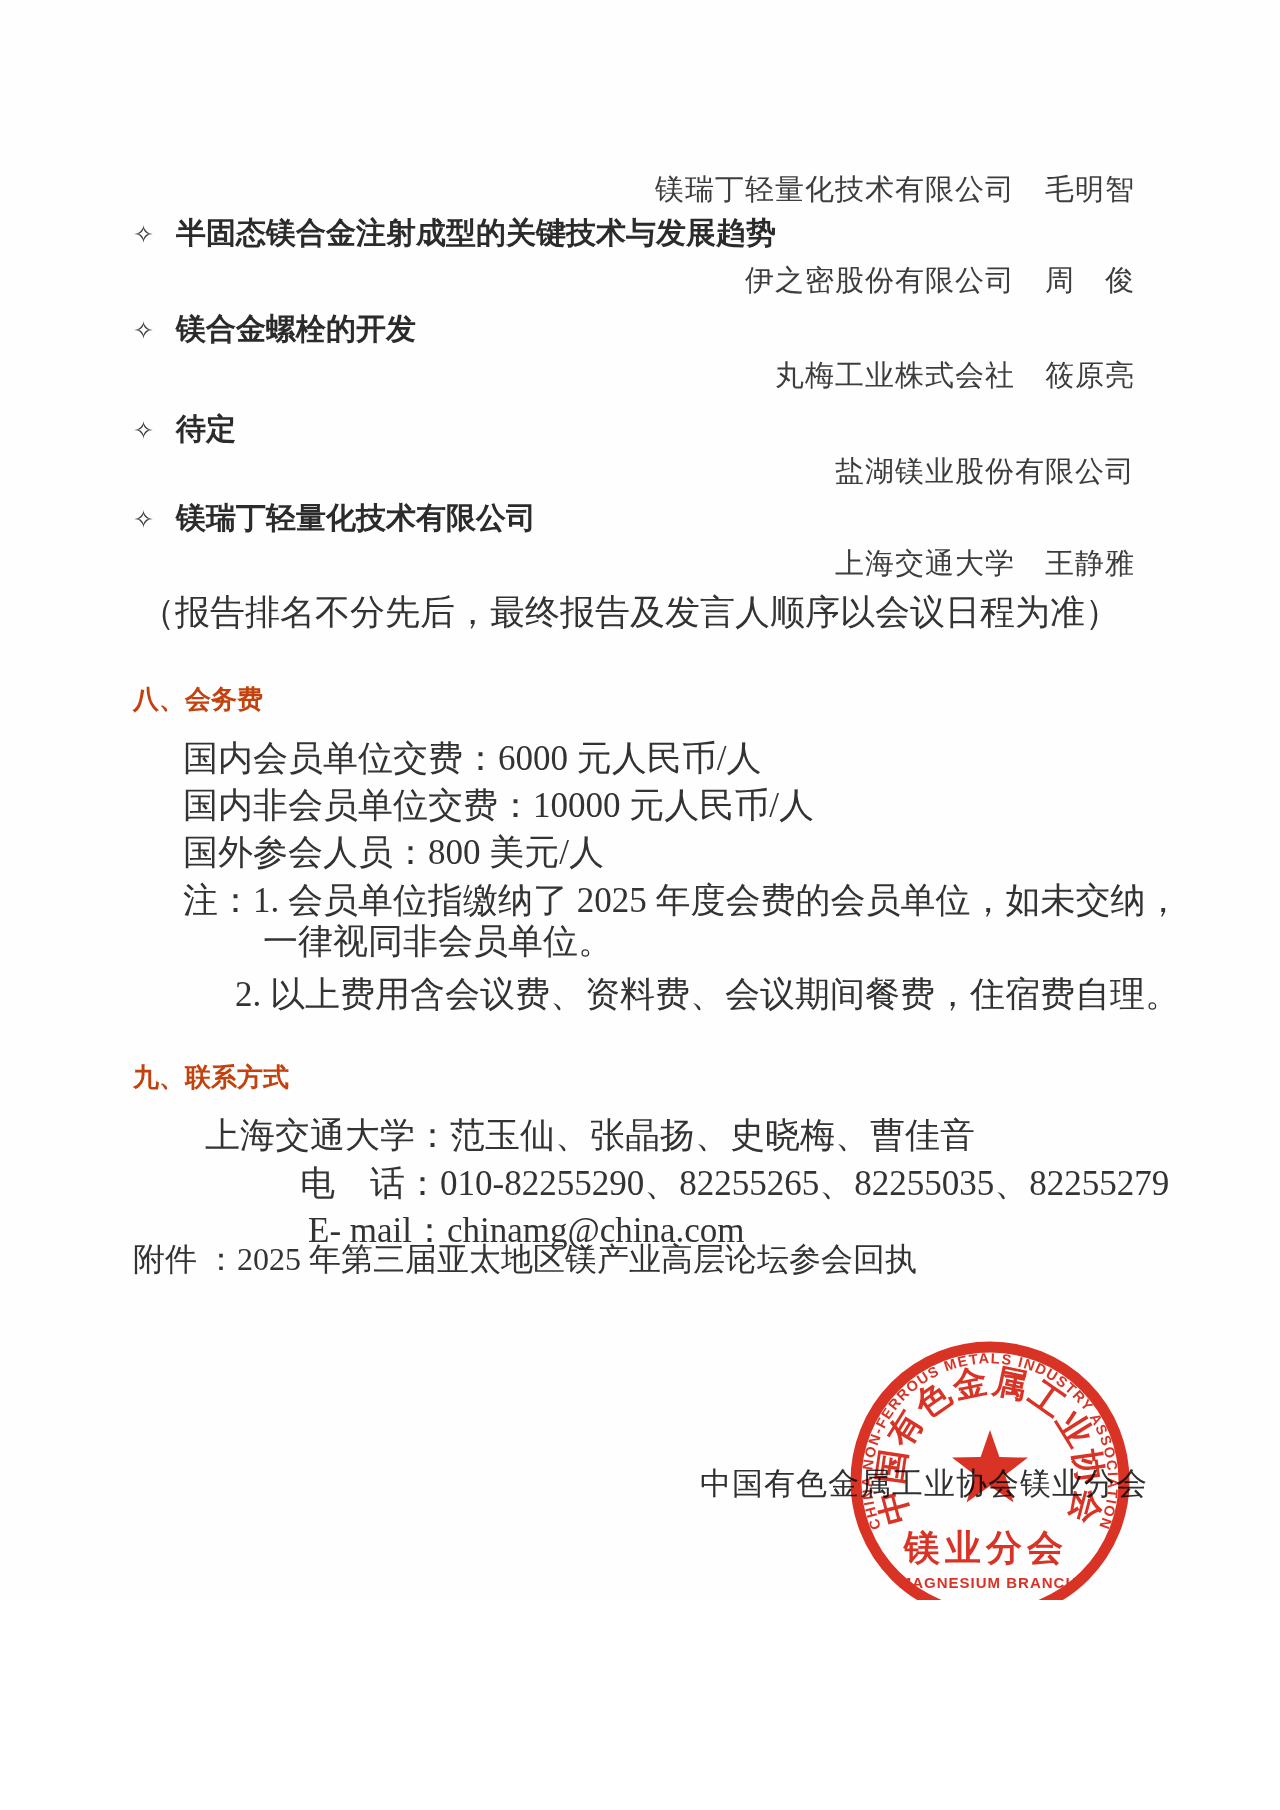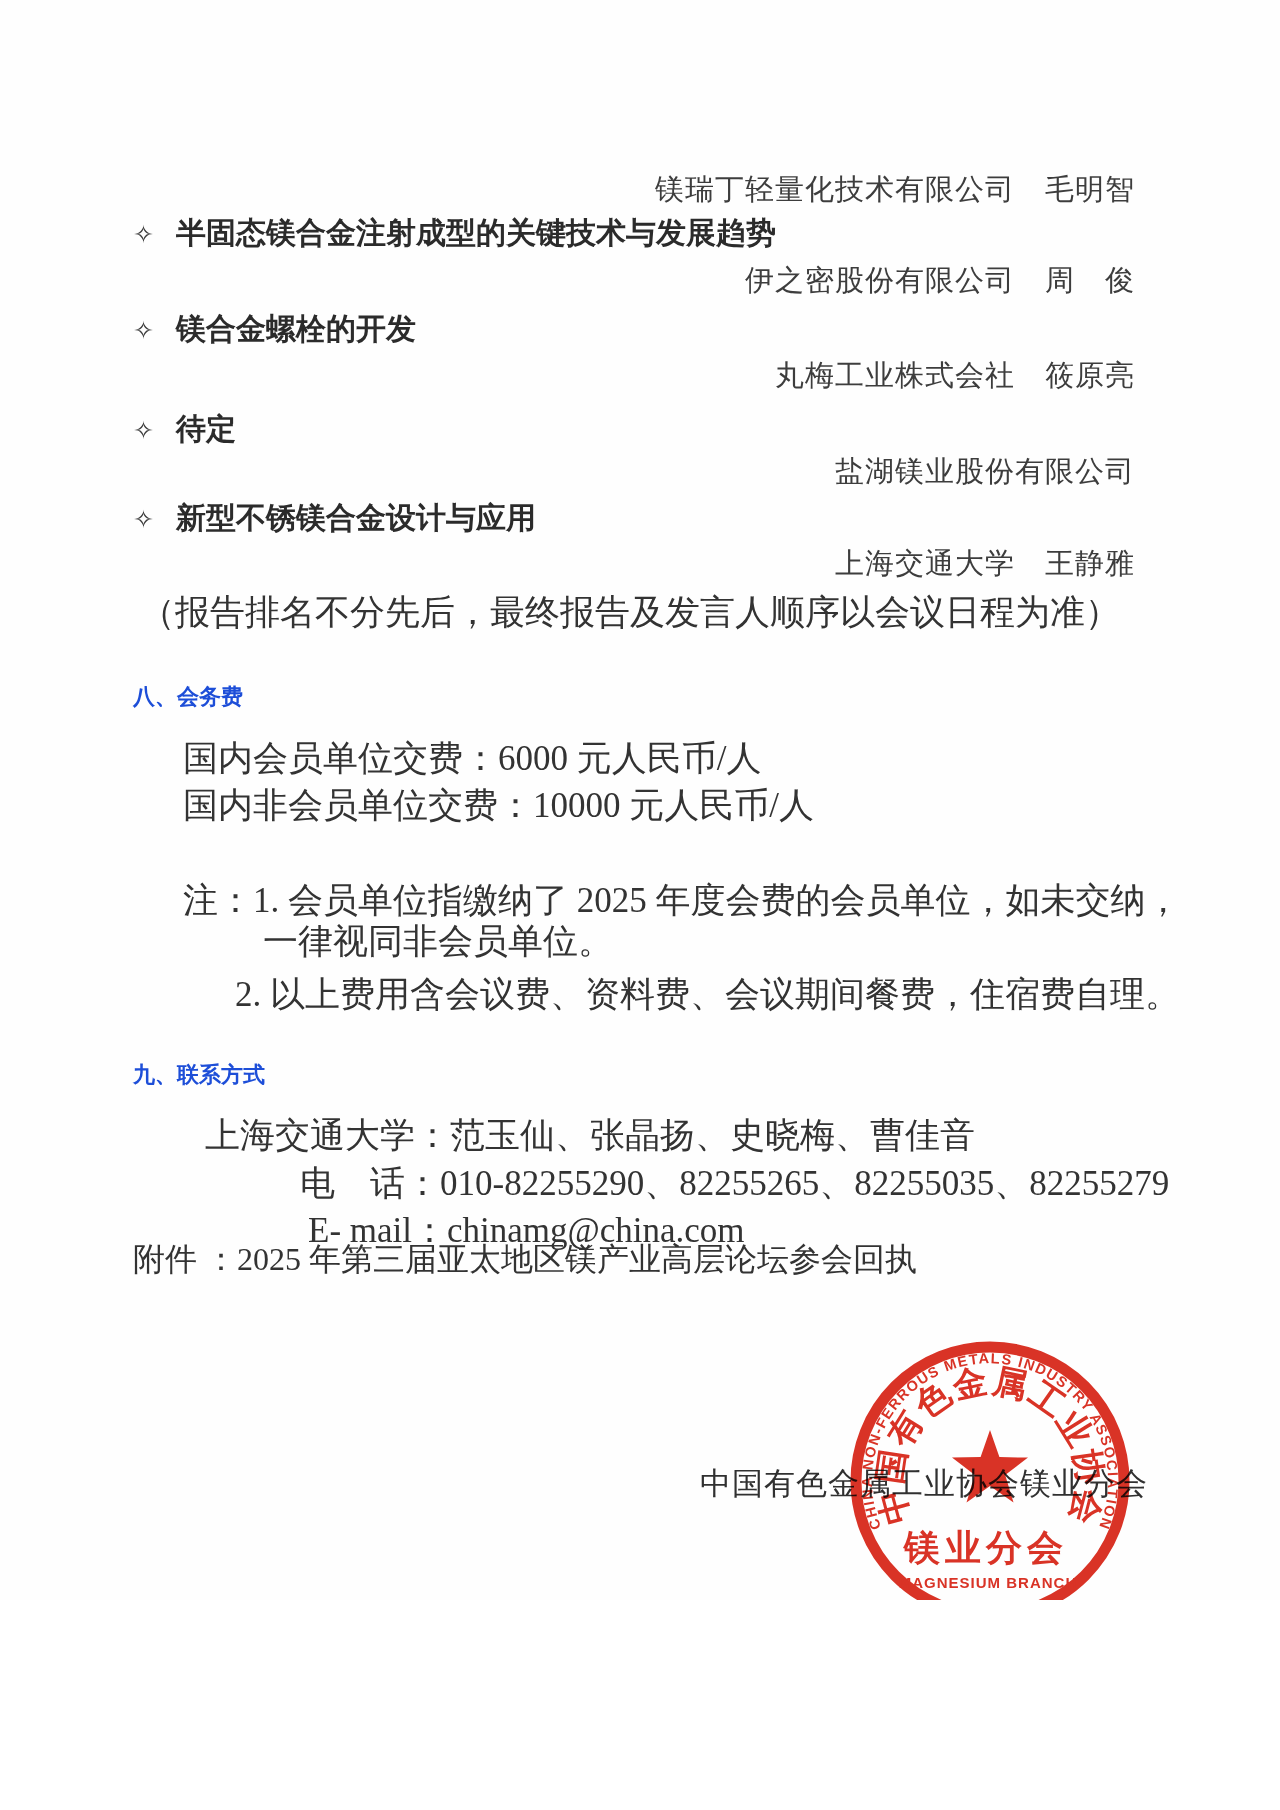--- a/index.html
+++ b/index.html
@@ -5,21 +5,21 @@
   html,body{margin:0;padding:0;background:#ffffff;}
   .page{position:relative;width:1280px;height:1600px;background:#fefefe;overflow:hidden;
         font-family:"Liberation Serif","DejaVu Serif",serif;color:#3a3a3a;}
   .abs{position:absolute;white-space:nowrap;}
   .speaker{right:145px;font-size:29px;letter-spacing:1px;color:#3d3d3d;}
   .topic{left:133px;font-family:"Liberation Sans","DejaVu Sans",sans-serif;
          font-weight:700;font-size:30px;color:#2b2b2b;display:flex;align-items:center;}
   .topic .bullet{font-size:25px;color:#3a3a3a;margin-right:22px;font-weight:400;transform:translateY(1px);}
   .kai{font-size:35px;color:#333333;}
   .heading{font-family:"Liberation Sans","DejaVu Sans",sans-serif;font-weight:700;
-           font-size:22px;color:#1d4ed8;}
+           font-size:26px;color:#c2410c;}
   .sig{font-size:31px;color:#303030;letter-spacing:1px;}
   .stamp{mix-blend-mode:multiply;opacity:.95;color:var(--seal-red,#d8281a);}
   .stamp text{font-family:"Liberation Sans","DejaVu Sans",sans-serif;font-weight:700;}
   .footer-label{font-family:"Liberation Sans","DejaVu Sans",sans-serif;
                 font-size:22px;color:#b5b5b5;letter-spacing:2px;}
   .footer-band{position:absolute;left:0;top:1700px;width:1280px;height:110px;background:#fbfbfb;}
 </style>
 </head>
 <body>
 
@@ -40,29 +40,30 @@
   <div class="abs speaker" style="top:356px">丸梅工业株式会社　筱原亮</div>
 
   <div class="abs topic" style="top:409px">
     <span class="bullet">✧</span>
     <span>待定</span>
   </div>
   <div class="abs speaker" style="top:452px">盐湖镁业股份有限公司</div>
 
   <div class="abs topic" style="top:498px">
     <span class="bullet">✧</span>
-    <span>新型不锈镁合金设计与应用</span>
+    <span>镁瑞丁轻量化技术有限公司</span>
   </div>
   <div class="abs speaker" style="top:544px">上海交通大学　王静雅</div>
 
   <div class="abs kai" style="left:140px;top:589px">（报告排名不分先后，最终报告及发言人顺序以会议日程为准）</div>
 
   <div class="abs heading" style="left:133px;top:682px">八、会务费</div>
   <div class="abs kai" style="left:183px;top:735px">国内会员单位交费：6000 元人民币/人</div>
   <div class="abs kai" style="left:183px;top:782px">国内非会员单位交费：10000 元人民币/人</div>
+  <div class="abs kai" style="left:183px;top:829px">国外参会人员：800 美元/人</div>
   <div class="abs kai" style="left:183px;top:877px">注：1. 会员单位指缴纳了 2025 年度会费的会员单位，如未交纳，</div>
   <div class="abs kai" style="left:263px;top:918px">一律视同非会员单位。</div>
   <div class="abs kai" style="left:235px;top:971px">2. 以上费用含会议费、资料费、会议期间餐费，住宿费自理。</div>
 
   <div class="abs heading" style="left:133px;top:1060px">九、联系方式</div>
   <div class="abs kai" style="left:205px;top:1112px">上海交通大学：范玉仙、张晶扬、史晓梅、曹佳音</div>
   <div class="abs kai" style="left:300px;top:1160px">电　话：010-82255290、82255265、82255035、82255279</div>
   <div class="abs kai" style="left:308px;top:1207px">E- mail：chinamg@china.com</div>
 
   <div class="abs kai" style="left:133px;top:1238px;font-size:32px">附件 ：2025 年第三届亚太地区镁产业高层论坛参会回执</div>

